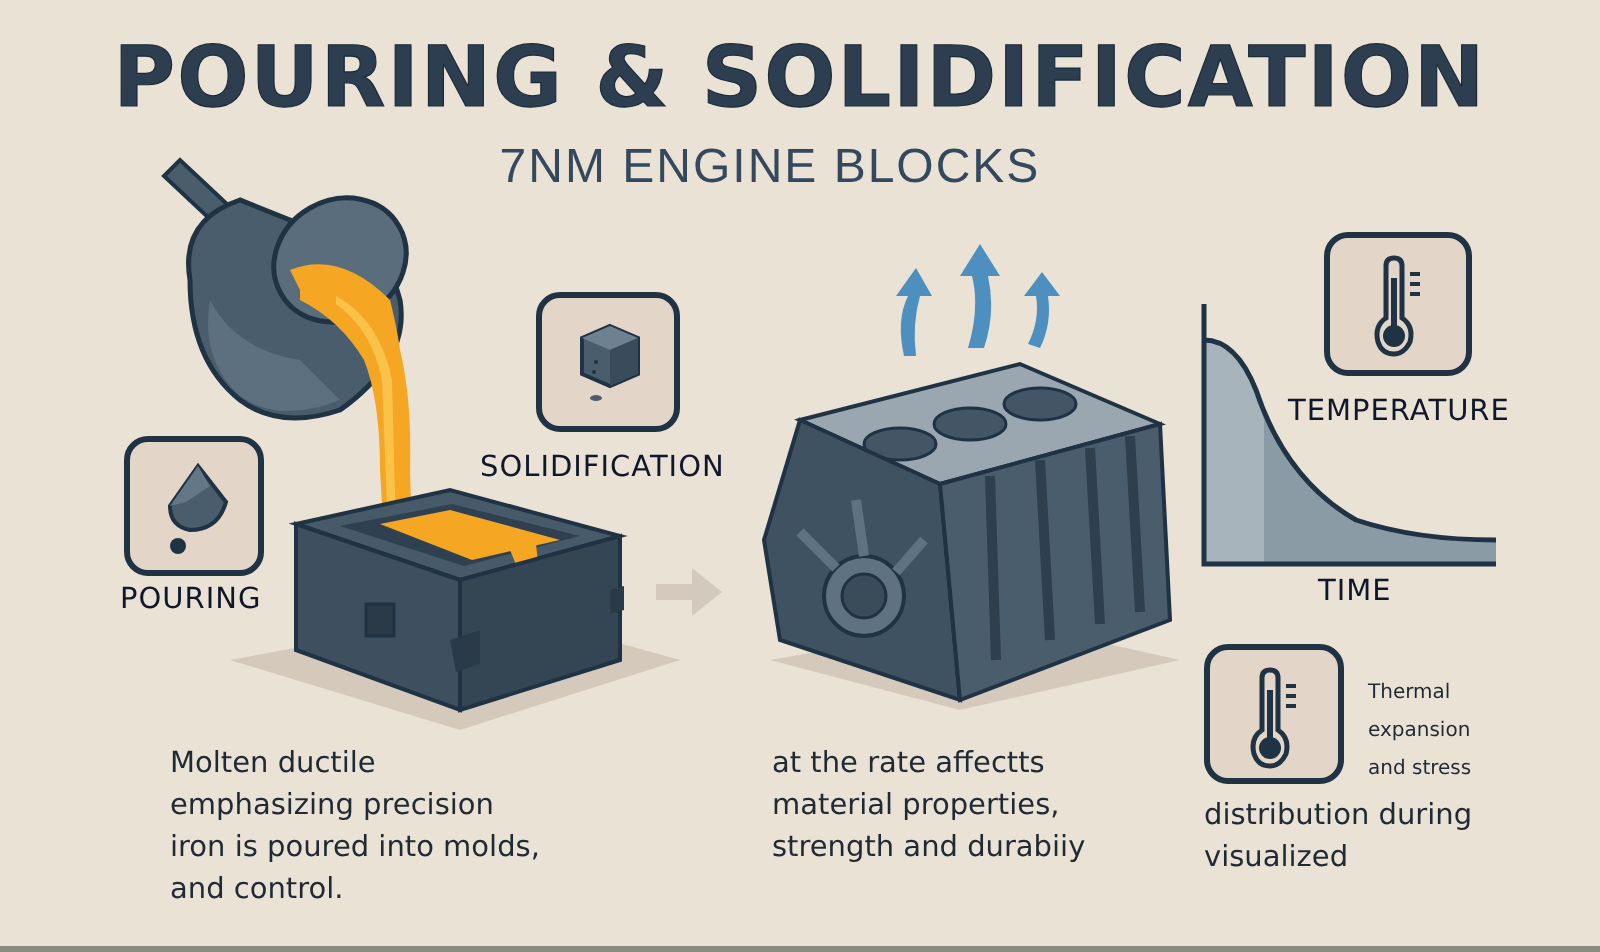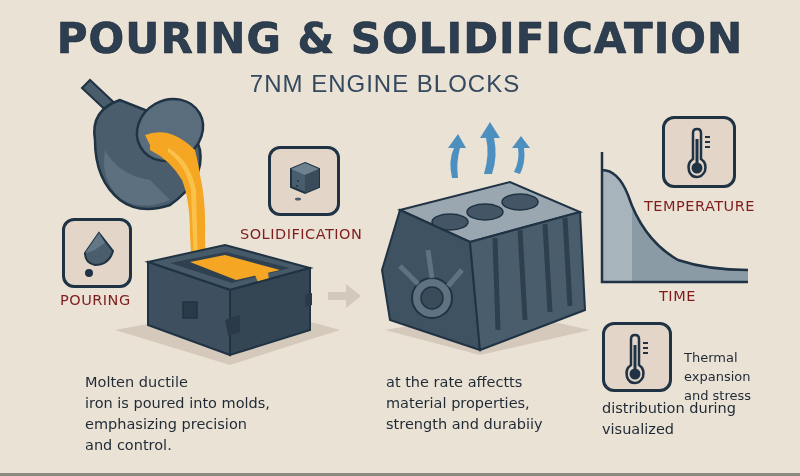--- a/index.html
+++ b/index.html
@@ -35,21 +35,21 @@
     .icon-box {
       position: absolute;
       border: 3px solid #1f3344;
       border-radius: 12px;
       background: #e3d6c8;
     }
     .label {
       position: absolute;
       font-family: "DejaVu Sans", sans-serif;
       font-size: 14.5px;
-      color: #7f1d1d;
+      color: #0f172a;
       letter-spacing: 0.5px;
     }
     .desc {
       position: absolute;
       font-family: "DejaVu Sans", sans-serif;
       font-size: 14.5px;
       line-height: 21px;
       color: #1f2a35;
     }
     .desc div { white-space: nowrap; }
@@ -162,34 +162,34 @@
 <div class="label" style="left:659px;top:288px;">TIME</div>
 
 <div class="icon-box" style="left:602px;top:322px;width:70px;height:70px;">
   <svg style="left:18px;top:8px;" width="30" height="52" viewBox="0 0 30 52">
     <path d="M8 6 Q8 2 12 2 Q16 2 16 6 L16 32 Q22 36 20 44 Q17 50 12 50 Q6 50 4 44 Q2 36 8 32 Z" fill="none" stroke="#1f3344" stroke-width="2.5"></path>
     <rect x="10.5" y="12" width="3" height="24" fill="#1f3344"></rect>
     <circle cx="12" cy="41" r="5.5" fill="#1f3344"></circle>
     <path d="M20 10 L25 10 M20 15 L25 15 M20 20 L25 20" stroke="#1f3344" stroke-width="2"></path>
   </svg>
 </div>
-<div class="desc" style="left:684px;top:348px;font-size:13px;line-height:19px;">
+<div class="desc" style="left:684px;top:337px;font-size:10px;line-height:19px;">
   <div>Thermal</div>
   <div>expansion</div>
   <div>and stress</div>
 </div>
 <div class="desc" style="left:602px;top:398px;">
   <div>distribution during</div>
   <div>visualized</div>
 </div>
 
 <div class="desc" style="left:85px;top:372px;">
   <div>Molten ductile</div>
+  <div>emphasizing precision</div>
   <div>iron is poured into molds,</div>
-  <div>emphasizing precision</div>
   <div>and control.</div>
 </div>
 
 <div class="desc" style="left:386px;top:372px;">
   <div>at the rate affectts</div>
   <div>material properties,</div>
   <div>strength and durabiiy</div>
 </div>
 
 <div class="bottom-rule"></div>

